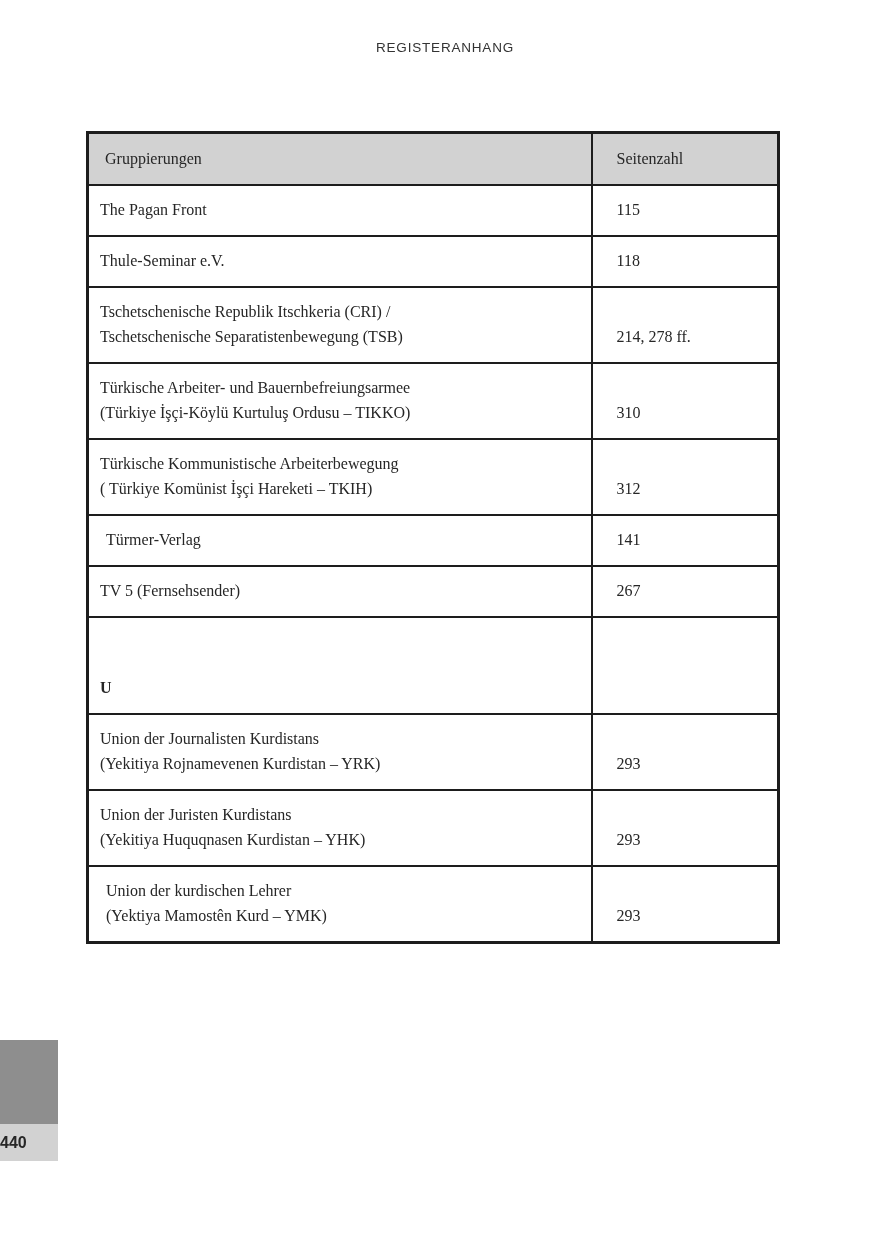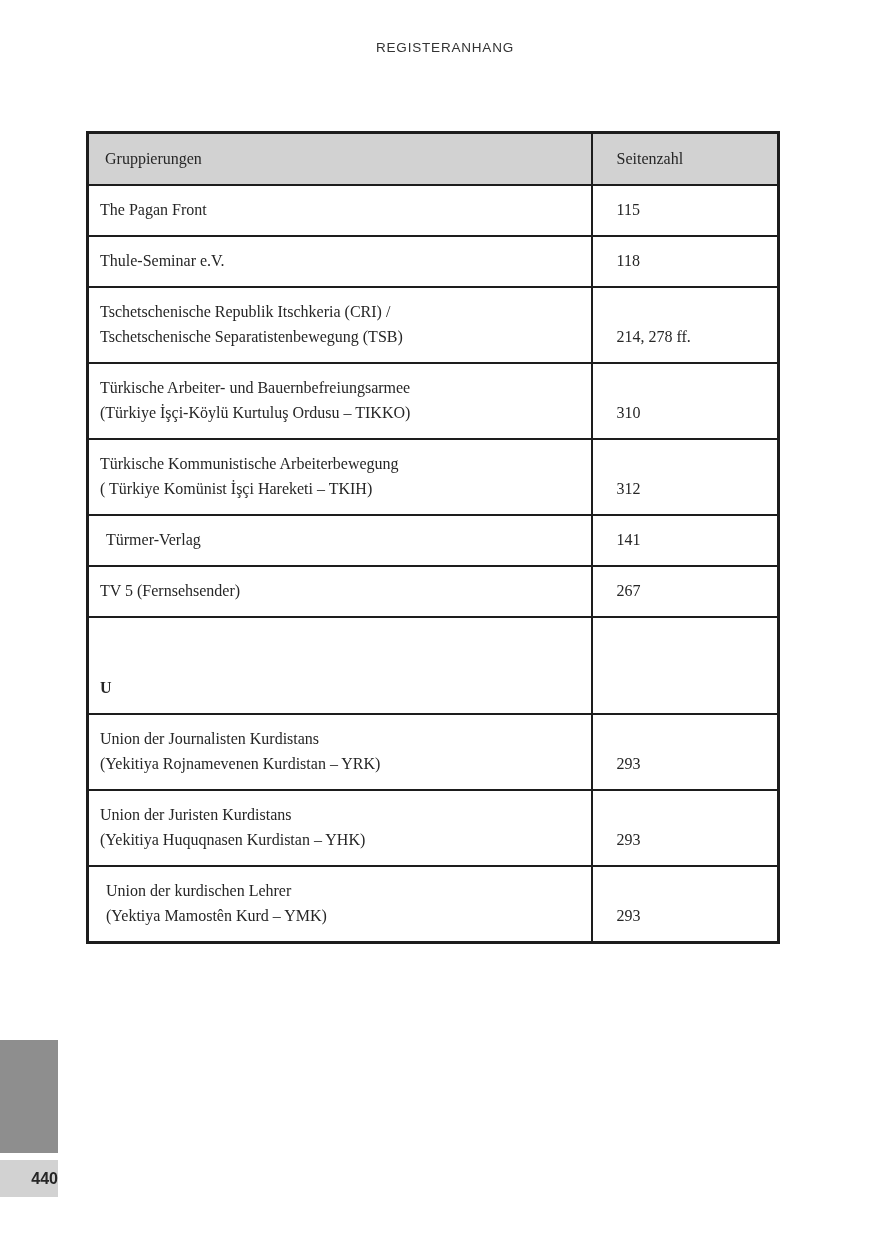--- a/index.html
+++ b/index.html
@@ -64,27 +64,27 @@
     position: absolute;
     left: 0;
     top: 1040px;
     width: 58px;
     height: 113px;
     background: #8e8e8e;
   }
   .page-num-box {
     position: absolute;
     left: 0;
-    top: 1160px;
+    top: 1124px;
     width: 58px;
     height: 37px;
     background: #d2d2d2;
     display: flex;
     align-items: center;
-    justify-content: flex-end;
+    justify-content: flex-start;
     font-family: "Liberation Sans", sans-serif;
     font-weight: bold;
     font-size: 16px;
     color: #262626;
   }
 </style>
 </head>
 <body>
 
 <div class="page">

